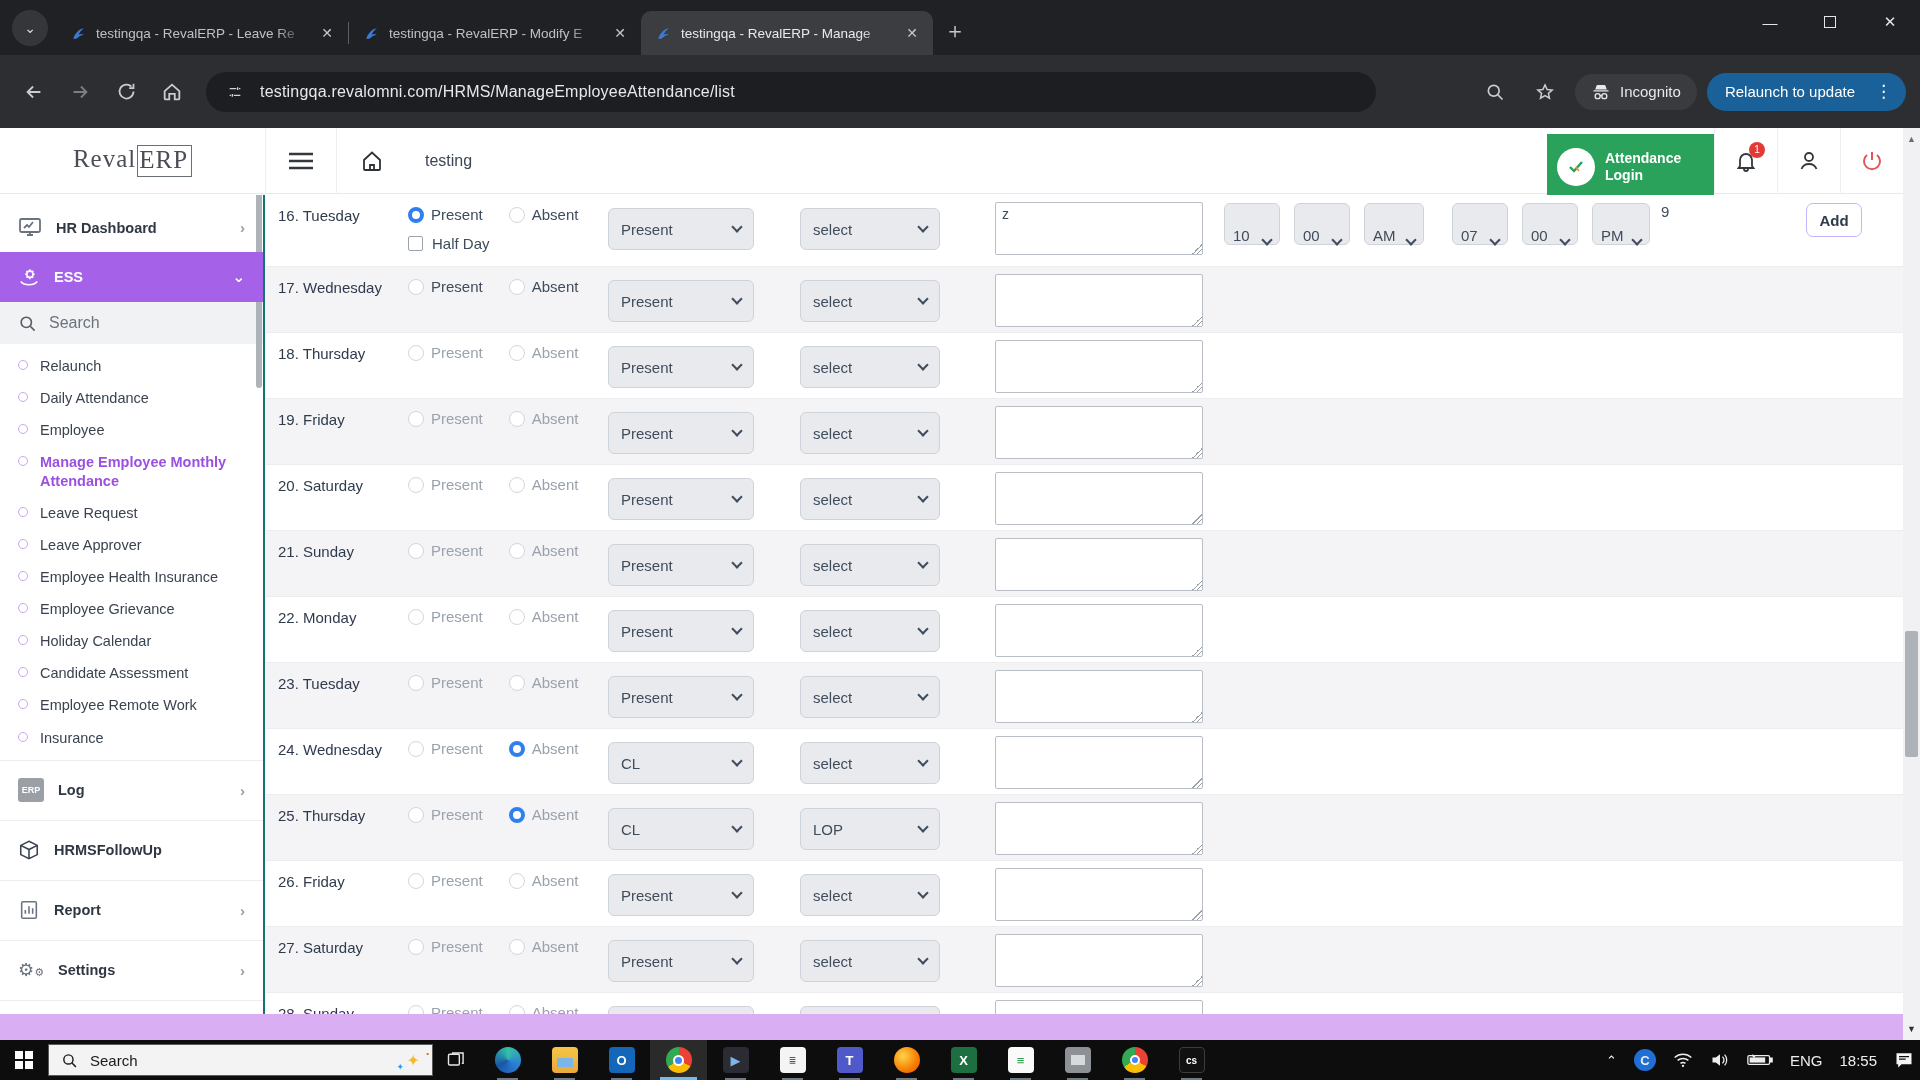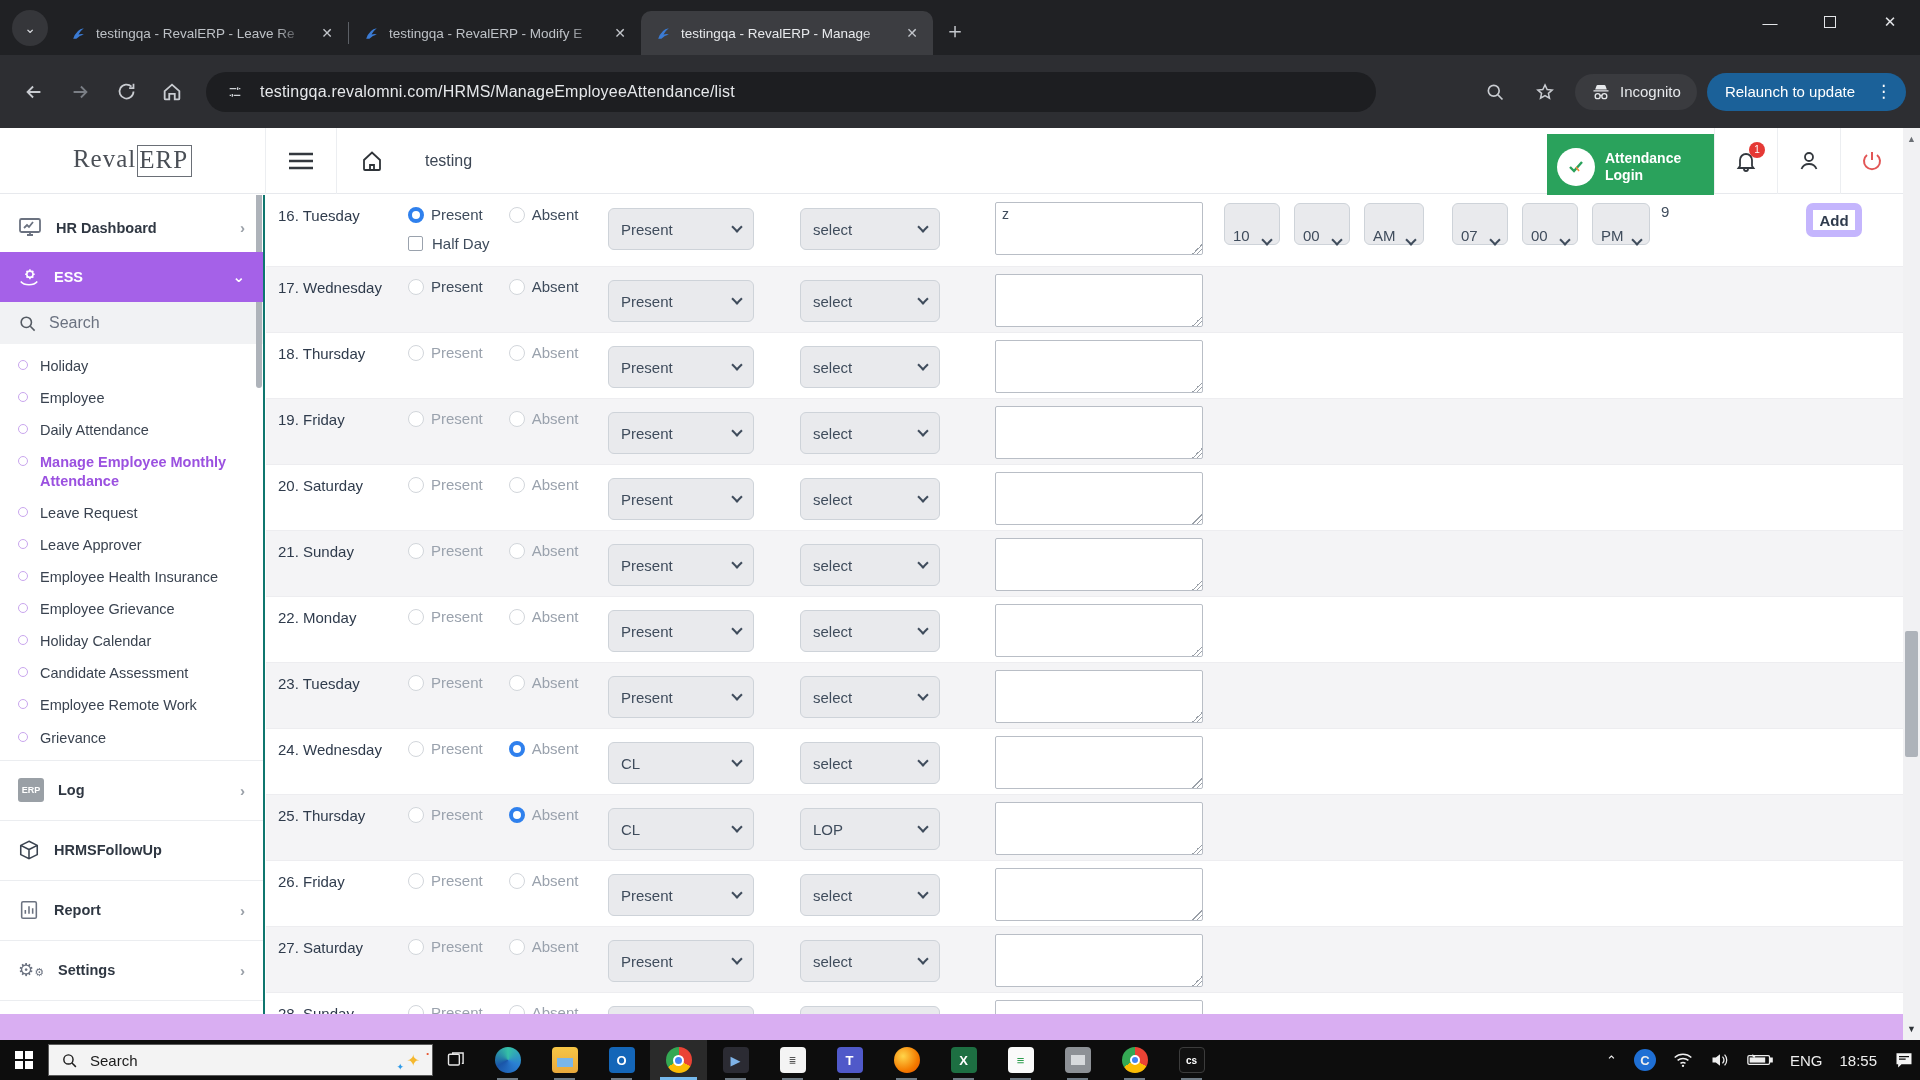--- a/index.html
+++ b/index.html
@@ -76,21 +76,21 @@
   .sel .ch { width:8px; height:8px; border-right:2px solid #3f4c5c; border-bottom:2px solid #3f4c5c; transform:rotate(45deg); margin-top:-4px; }
   .sel.status { left:342px; width:146px; }
   .sel.leave { left:534px; width:140px; }
   .sel.tsel { width:56px; padding:0 8px;align-items:flex-end; }
   .note { position:absolute; left:729px; top:7px; width:208px; height:53px; background:#fff; border:1px solid #b9bec6; border-radius:2px; resize:none; font-family:"Liberation Sans",sans-serif; font-size:14px; color:#3f4c5c; padding:3px 6px; outline:none; }
   .note::after { content:""; }
   .notewrap { position:absolute; left:729px; top:7px; width:208px; height:53px; }
   .notewrap .grip { position:absolute; right:1px; bottom:1px; width:10px; height:10px; background:
       linear-gradient(135deg, transparent 0 50%, #9aa0a8 50% 56%, transparent 56% 72%, #9aa0a8 72% 78%, transparent 78%); }
   .hours { position:absolute; left:1395px; top:8px; font-size:15px; color:#3f4c5c; }
-  .addbtn { position:absolute; left:1540px; top:8px; width:56px; height:34px; background:#fff; border:7px solid #c4b5fd; border-radius:7px; font-size:15px; font-weight:bold; color:#2f3b4c; display:flex; align-items:center; justify-content:center; }
+  .addbtn { position:absolute; left:1540px; top:8px; width:56px; height:34px; background:#fff; border:1px solid #c4b5fd; border-radius:7px; font-size:15px; font-weight:bold; color:#2f3b4c; display:flex; align-items:center; justify-content:center; }
 
   .lavender { position:absolute; left:0; bottom:0; height:26px; width:1903px; background:#d9aef2; }
   .vscroll { position:absolute; right:0; top:0; width:17px; bottom:0; background:#f1f1f3; }
   .vscroll .thumb { position:absolute; left:2px; width:13px; top:503px; height:126px; background:#aeb3ba; border-radius:2px; }
   .vscroll .arr { position:absolute; left:0; width:17px; height:18px; display:flex; align-items:center; justify-content:center; font-size:9px; color:#6b6f75; }
 
   
   .taskbar { height:40px; background:#0d0d0d; display:flex; align-items:center; position:relative; }
   .startbtn { width:48px; height:40px; display:flex; align-items:center; justify-content:center; }
   .winlogo { display:grid; grid-template-columns:8px 8px; grid-template-rows:8px 8px; gap:1.5px; }
@@ -289,30 +289,30 @@
       <svg width="19" height="19" viewBox="0 0 24 24" fill="none" stroke="#555b63" stroke-width="2">
           <circle cx="10.5" cy="10.5" r="6.5"></circle>
           <path d="M15.5 15.5 21 21"></path>
         </svg>
       <span>Search</span>
     </div>
 
     <div class="sb-list">
         <div class="sb-item">
     <span class="dot"></span>
-    <span class="lbl">Holiday</span>
+    <span class="lbl">Relaunch</span>
+  </div>
+        <div class="sb-item">
+    <span class="dot"></span>
+    <span class="lbl">Daily Attendance</span>
   </div>
         <div class="sb-item">
     <span class="dot"></span>
     <span class="lbl">Employee</span>
   </div>
-        <div class="sb-item">
-    <span class="dot"></span>
-    <span class="lbl">Daily Attendance</span>
-  </div>
         <div class="sb-item active">
     <span class="dot"></span>
     <span class="lbl">Manage Employee Monthly Attendance</span>
   </div>
         <div class="sb-item">
     <span class="dot"></span>
     <span class="lbl">Leave Request</span>
   </div>
         <div class="sb-item">
     <span class="dot"></span>
@@ -333,21 +333,21 @@
         <div class="sb-item">
     <span class="dot"></span>
     <span class="lbl">Candidate Assessment</span>
   </div>
         <div class="sb-item">
     <span class="dot"></span>
     <span class="lbl">Employee Remote Work</span>
   </div>
         <div class="sb-item">
     <span class="dot"></span>
-    <span class="lbl">Grievance</span>
+    <span class="lbl">Insurance</span>
   </div>
       </div>
 
     <div class="sb-div"></div>
     <div>
         <div class="sb-bot">
           <span class="erpbadge">ERP</span>
           <span>Log</span>
           <span class="chev">›</span>
         </div>

